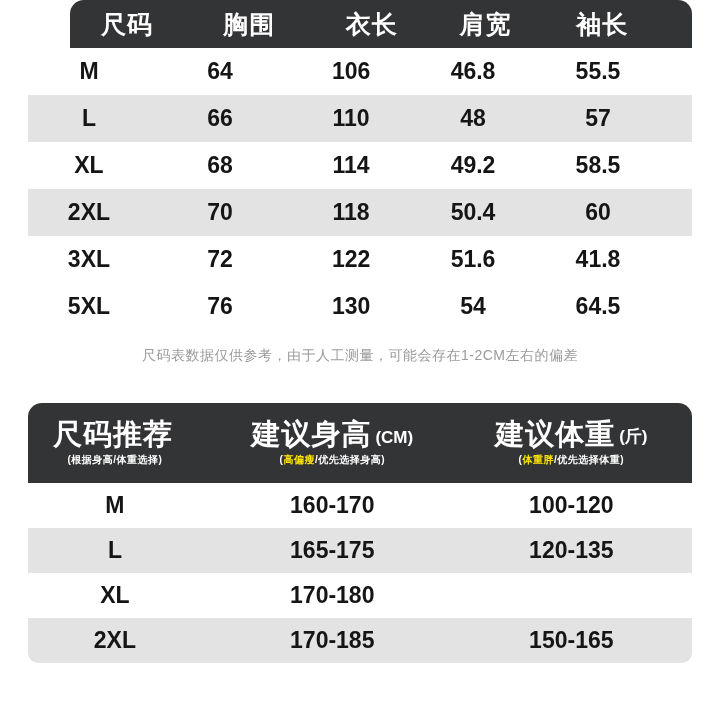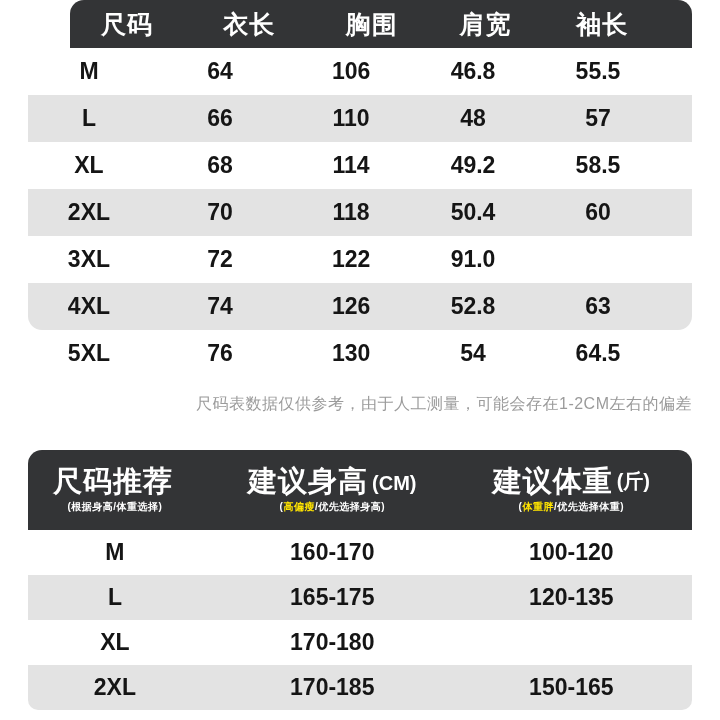--- a/index.html
+++ b/index.html
@@ -51,22 +51,22 @@
     font-weight:bold;
     color: var(--text, #151515);
   }
   .striped { background: var(--stripe, #e3e3e3); }
   #t1-body .striped-end { border-radius:0 0 14px 14px; }
 
   
   .note {
     margin-top:17px;
     height:21px;
-    text-align:right;
-    font-size:16px;
+    text-align:center;
+    font-size:14px;
     font-weight:500;
     color: var(--note-color, #9b9b9b);
     letter-spacing:0.5px;
   }
 
   
   .t2-header {
     margin-top:35px;
     height:80px;
     background: var(--header-bg, #333436);
@@ -82,21 +82,21 @@
     color: var(--header-text, #fff);
   }
   .t2-title-row { display:flex; align-items:flex-end; }
   .t2-title {
     font-size:29px;
     font-weight:bold;
     letter-spacing:1px;
     line-height:1.05;
   }
   .t2-unit {
-    font-size:20px;
+    font-size:17px;
     font-weight:bold;
     padding-bottom:2px;
     margin-left:4px;
   }
   .t2-sub {
     font-size:10px;
     font-weight:bold;
     letter-spacing:0.5px;
     white-space:nowrap;
   }
@@ -105,22 +105,22 @@
   #t2-body .striped-end { border-radius:0 0 10px 10px; }
 </style>
 </head>
 <body>
 
 <div class="page">
   <div class="tables">
 
     <div class="t1-header t1-grid" id="t1-header">
         <div class="hcell">尺码</div>
+        <div class="hcell">胸围</div>
         <div class="hcell">衣长</div>
-        <div class="hcell">胸围</div>
         <div class="hcell">肩宽</div>
         <div class="hcell">袖长</div>
       </div>
     <div id="t1-body">
         <div class="trow t1-grid">
           <div class="tcell">M</div>
           <div class="tcell">64</div>
           <div class="tcell">106</div>
           <div class="tcell">46.8</div>
           <div class="tcell">55.5</div>
@@ -143,28 +143,22 @@
           <div class="tcell">2XL</div>
           <div class="tcell">70</div>
           <div class="tcell">118</div>
           <div class="tcell">50.4</div>
           <div class="tcell">60</div>
         </div>
         <div class="trow t1-grid">
           <div class="tcell">3XL</div>
           <div class="tcell">72</div>
           <div class="tcell">122</div>
-          <div class="tcell">91.0</div>
-        </div>
-        <div class="trow t1-grid striped striped-end">
-          <div class="tcell">4XL</div>
-          <div class="tcell">74</div>
-          <div class="tcell">126</div>
-          <div class="tcell">52.8</div>
-          <div class="tcell">63</div>
+          <div class="tcell">51.6</div>
+          <div class="tcell">41.8</div>
         </div>
         <div class="trow t1-grid">
           <div class="tcell">5XL</div>
           <div class="tcell">76</div>
           <div class="tcell">130</div>
           <div class="tcell">54</div>
           <div class="tcell">64.5</div>
         </div>
       </div>
 

